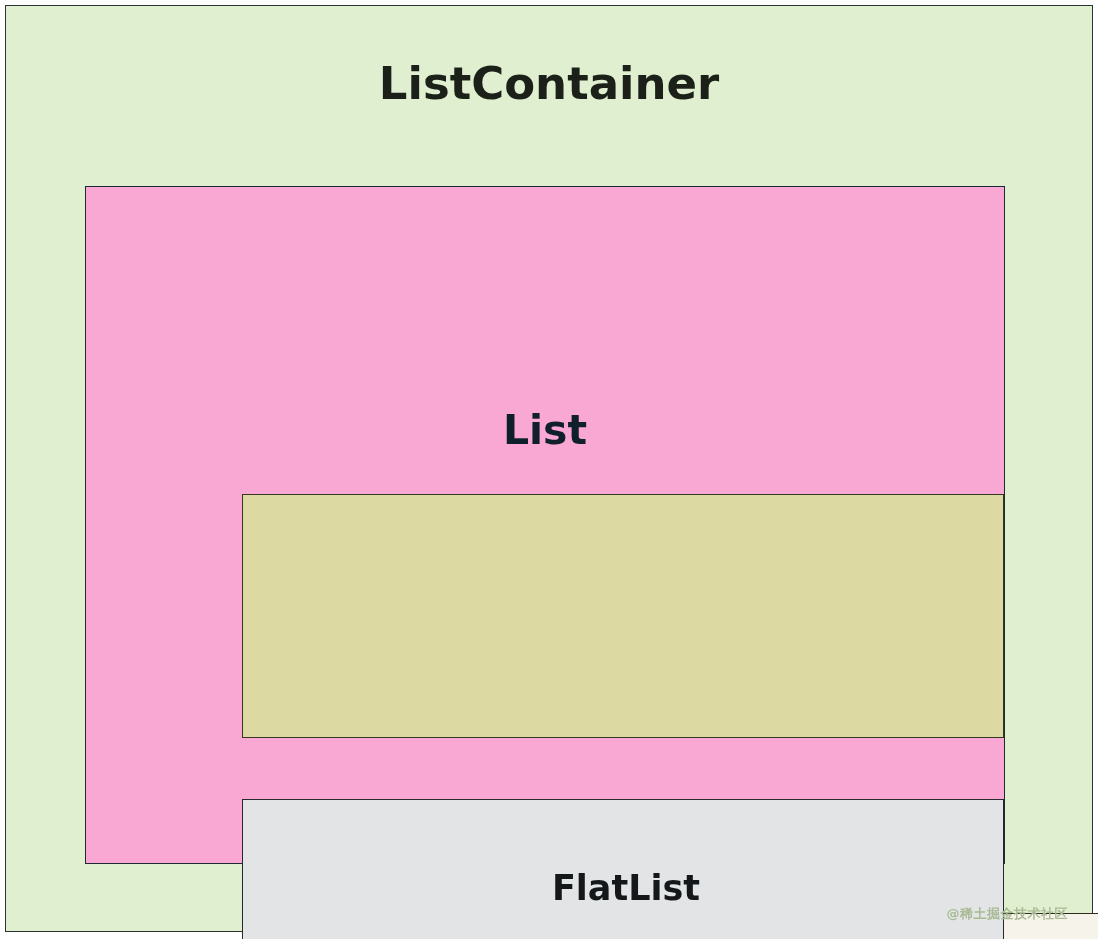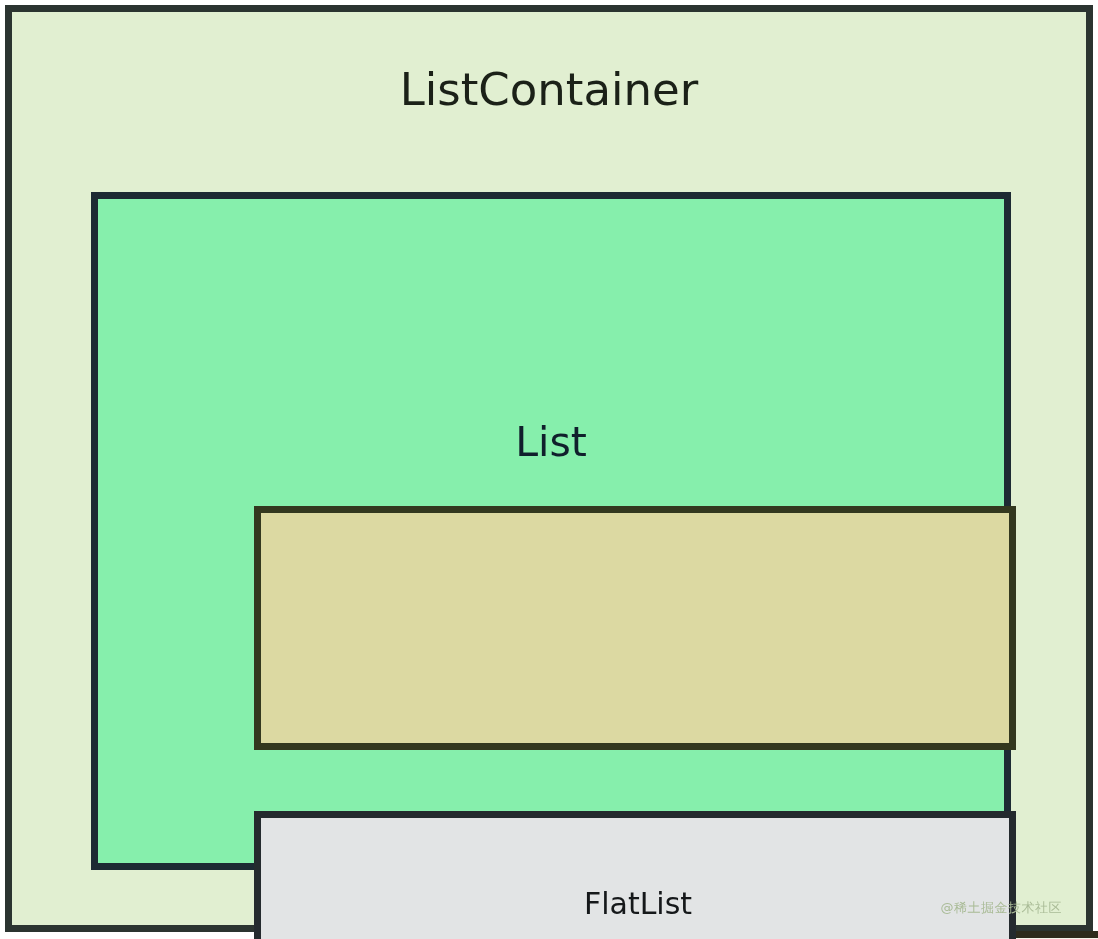--- a/index.html
+++ b/index.html
@@ -16,21 +16,22 @@
     width: 1098px;
     height: 939px;
     background: #ffffff;
     overflow: hidden;
   }
 
   
   .box {
     position: absolute;
     box-sizing: border-box;
-    border: 7px solid #0369a1;
+    border: 1px solid #0369a1;
+    font-weight: bold;
   }
   .box-label {
     position: absolute;
     left: 0;
     right: 0;
     text-align: center;
     white-space: nowrap;
     line-height: 1;
   }
 
@@ -48,21 +49,21 @@
     font-size: 45px;
     color: #1b2118;
   }
 
   
   #list-box {
     left: 79px;
     top: 180px;
     width: 920px;
     height: 678px;
-    background: #86efac;
+    background: #f9a8d4;
     border-color: #1d2a33;
   }
   #list-box-label {
     top: 223px;
     font-size: 41px;
     color: #101f2c;
   }
 
   
   #list-controls-box {
@@ -101,21 +102,21 @@
   #flat-list-box {
     left: 156px;
     top: 612px;
     width: 762px;
     height: 179px;
     background: #e2e4e5;
     border-color: #242a2e;
   }
   #flat-list-label {
     top: 71px;
-    font-size: 30px;
+    font-size: 35px;
     color: #15181a;
     padding-left: 6px;
   }
 
   
   #watermark {
     position: absolute;
     right: 24px;
     bottom: 8px;
     font-size: 13px;

